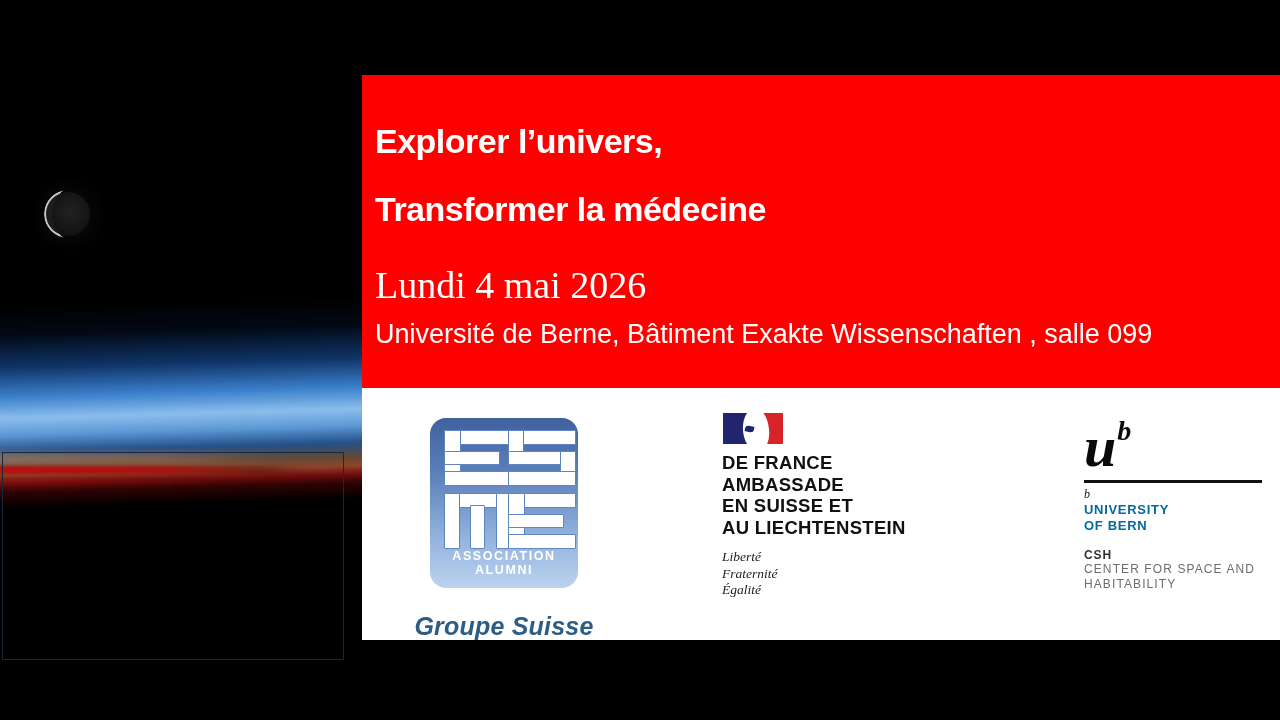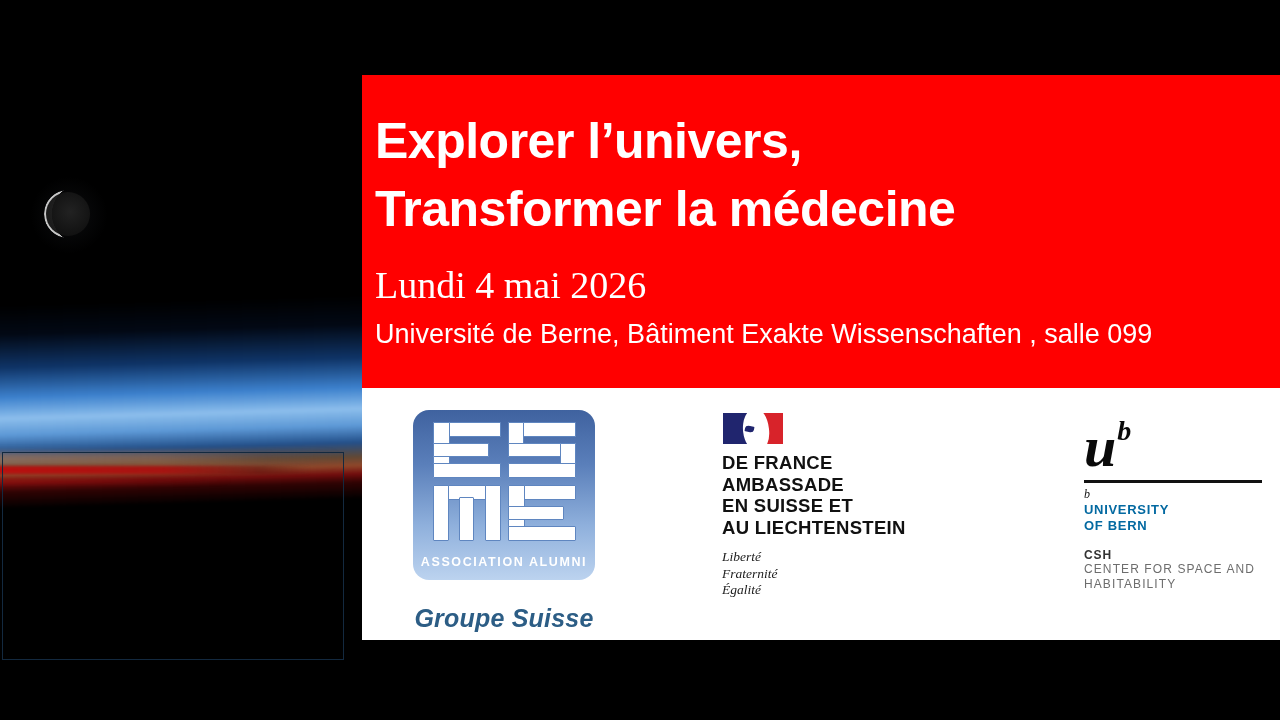--- a/index.html
+++ b/index.html
@@ -136,21 +136,21 @@
     width: 918px;
     height: 313px;
     background: #ff0000;
     box-sizing: border-box;
     padding: 32px 0 0 13px;
   }
   .title-line {
     color: #ffffff;
     font-family: "Liberation Sans", sans-serif;
     font-weight: bold;
-    font-size: 50px;
+    font-size: 34px;
     line-height: 68px;
     letter-spacing: -0.5px;
     white-space: nowrap;
   }
   .date-line {
     color: #ffffff;
     font-family: Liberation Serif, serif;
     font-weight: normal;
     font-size: 38px;
     line-height: 44px;
@@ -179,23 +179,23 @@
 
   
   .esme-block {
     position: absolute;
     left: 32px;
     top: 22px;
     width: 220px;
     text-align: center;
   }
   .esme-badge {
-    width: 182px;
+    width: 148px;
     height: 170px;
-    margin: 0 auto;
+    margin: 8px auto;
     border-radius: 16px;
     background: linear-gradient(to bottom, #3f629f 0%, #5a7fba 32%, #8fb0dc 68%, #bcd3ef 100%);
     position: relative;
     box-sizing: border-box;
     padding: 12px 14px 0 14px;
   }
   .esme-row {
     display: flex;
     justify-content: center;
     align-items: flex-start;

